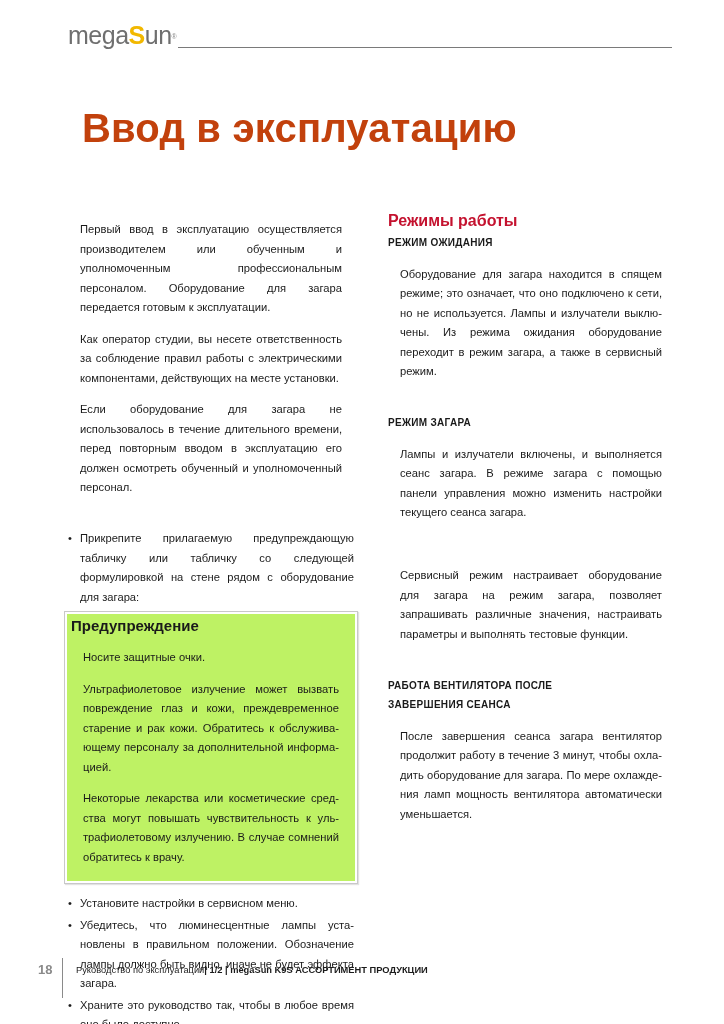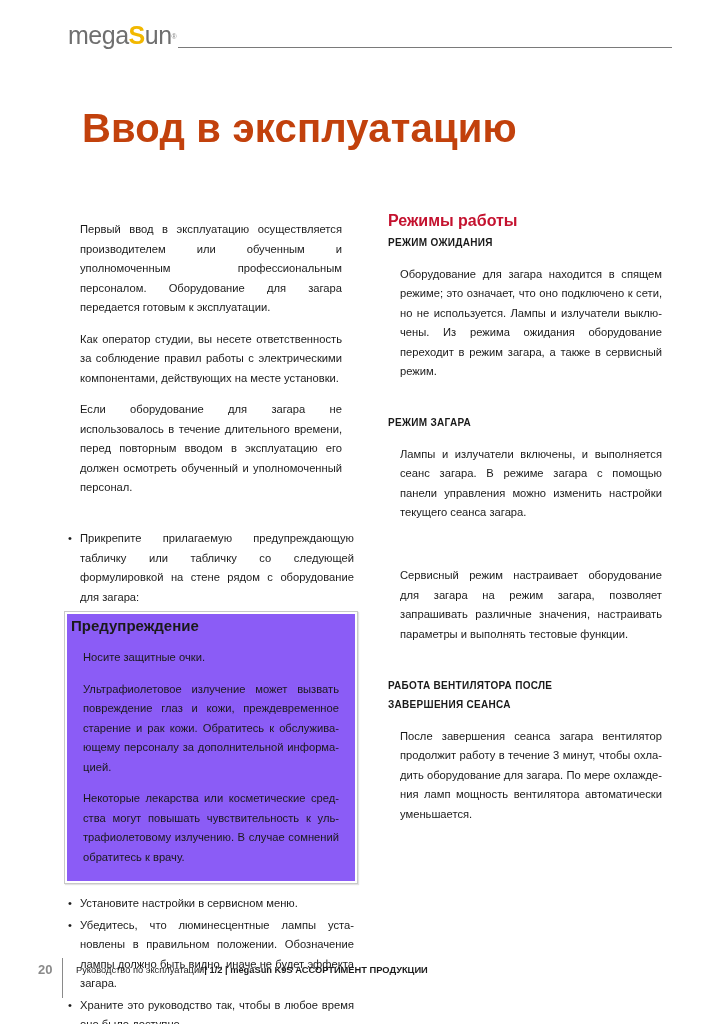--- a/index.html
+++ b/index.html
@@ -28,21 +28,21 @@
       font-weight:bold; font-size:10px; letter-spacing:0.3px; margin:0; line-height:19.5px;
     }
     ul.bullets { list-style:none; margin:0; padding:0; }
     ul.bullets li { position:relative; padding-left:12px; text-align:justify; margin-bottom:2px; }
     ul.bullets li .dot { position:absolute; left:0; top:0; }
     .warn-wrap {
       margin:4px -4px 10px -4px; border:1px solid #c8c8c8; padding:2px;
       box-shadow:1px 1px 1px #e2e2e2;
     }
     .warn {
-      background:#8b5cf6; padding:2px 4px 2px 4px;
+      background:#bef264; padding:2px 4px 2px 4px;
     }
     .warn-title {
       text-align:center; font-weight:bold; font-size:15px; line-height:20px; margin:0;
     }
     .warn p { text-align:justify; }
     .red-h {
       color:#c4122f; font-weight:bold; font-size:16px; line-height:20px; margin:3px 0 2px 0;
     }
     .gap { height:19.5px; }
     .footer-num {
@@ -100,15 +100,15 @@
   <p>Лампы и излучатели включены, и выполняется сеанс загара. В режиме загара с помощью панели управления можно изменить настройки текущего сеанса загара.</p>
   <div class="gap"></div>
 
   <p>Сервисный режим настраивает оборудование для загара на режим загара, позволяет запрашивать различные значения, настраивать параметры и выполнять тестовые функции.</p>
   <div class="gap"></div>
 
   <h3 class="sec-h"><span>РАБОТА ВЕНТИЛЯТОРА ПОСЛЕ</span><br><span>ЗАВЕРШЕНИЯ СЕАНСА</span></h3>
   <p>После завершения сеанса загара вентилятор продолжит работу в течение 3 минут, чтобы охла­дить оборудование для загара. По мере охлажде­ния ламп мощность вентилятора автоматически уменьшается.</p>
 </div>
 
-<div class="footer-num">20</div>
+<div class="footer-num">18</div>
 <div class="footer-rule"></div>
 <div class="footer-text"><span>Руководство по эксплуатации</span><b>| 1/2 | megaSun K9S АССОРТИМЕНТ ПРОДУКЦИИ</b></div>
 
 </body></html>

